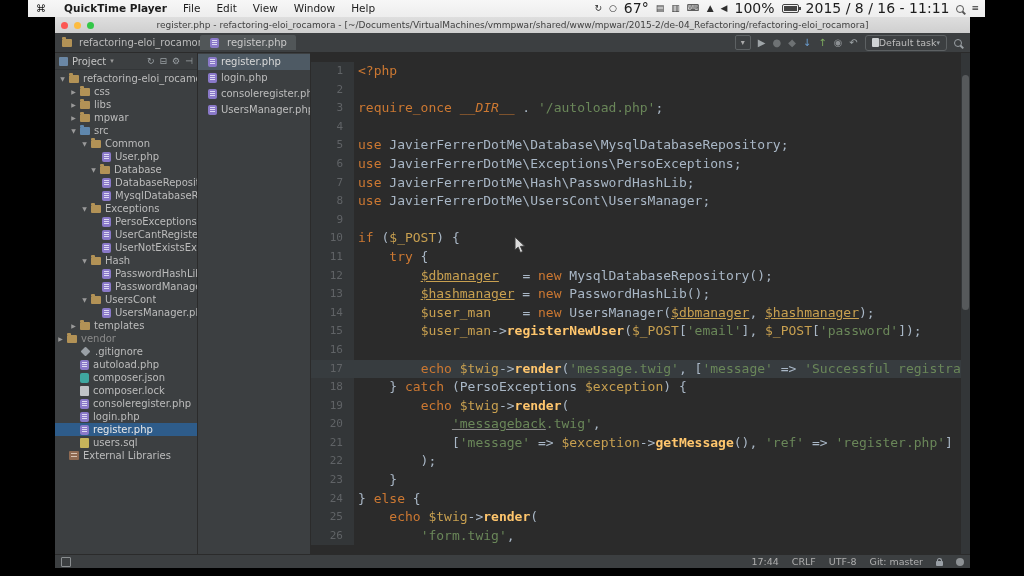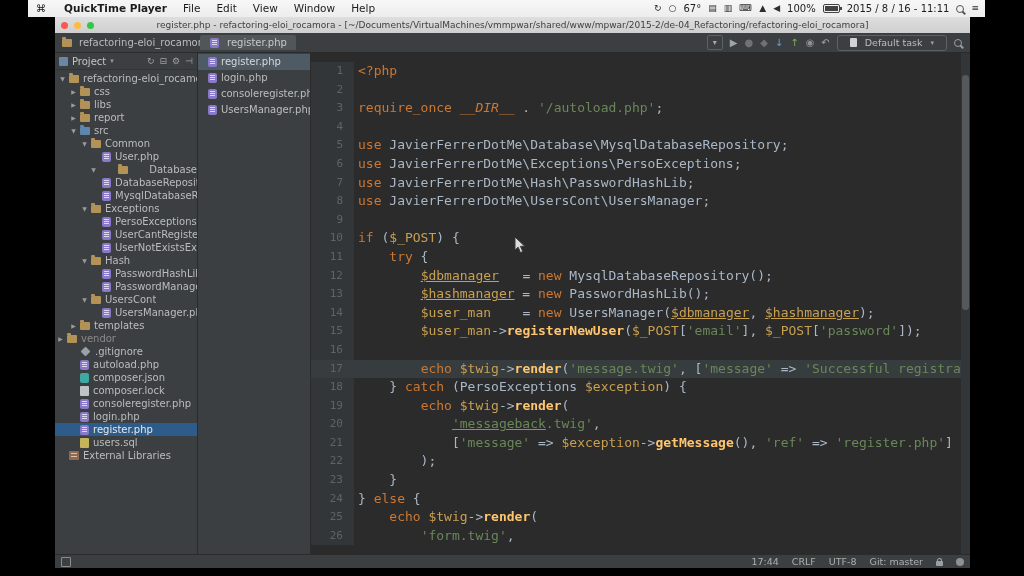--- a/index.html
+++ b/index.html
@@ -8,21 +8,21 @@
 
   
   .menubar{position:absolute;left:28px;top:0;width:957px;height:17px;background:linear-gradient(#f7f7f7,#ededed);
            display:flex;align-items:center;font-size:10.5px;color:#1c1c1c;}
   .apple{margin:0 10px 0 8px;font-size:10px;color:#111;}
   .menu-items{display:flex;gap:0;}
   .menu-item{padding:13px 8px;line-height:17px;white-space:nowrap;}
   .menu-item.app-name{font-weight:bold;}
   .menu-status{margin-left:auto;display:flex;align-items:center;gap:7px;padding-right:6px;}
   .status-item{font-size:9px;color:#2e2e2e;line-height:17px;}
-  .status-text{font-size:10px;color:#1c1c1c;}
+  .status-text{font-size:14px;color:#1c1c1c;}
   .battery{width:15px;height:7px;border:1px solid #444;border-radius:2px;position:relative;display:inline-block;}
   .battery::before{content:"";position:absolute;left:1px;top:1px;bottom:1px;right:1px;background:#444;}
   .battery::after{content:"";position:absolute;right:-3px;top:1.5px;width:2px;height:3px;background:#444;}
   .mag{width:6px;height:6px;border:1.5px solid #555;border-radius:50%;position:relative;display:inline-block;}
   .mag::after{content:"";position:absolute;width:4px;height:1.5px;background:#555;transform:rotate(45deg);right:-3px;bottom:-2px;}
   .mag.light{border-color:#9aa0a4;}
   .mag.light::after{background:#9aa0a4;}
 
   
   .window{position:absolute;left:55px;top:17px;width:915px;height:551px;background:#404040;
@@ -36,22 +36,22 @@
   .toolbar{height:19px;flex:0 0 19px;background:#3c3f41;border-bottom:1px solid #2b2b2b;
            display:flex;align-items:center;position:relative;font-size:10px;color:#bbb;}
   .breadcrumb{display:flex;align-items:center;gap:4px;padding-left:6px;}
   .crumb{display:flex;align-items:center;gap:3px;white-space:nowrap;}
   .crumb-sep{color:#8a8a8a;font-size:9px;}
   .etab{position:absolute;left:145px;top:2px;height:15px;background:#515658;color:#c9c9c9;
         display:flex;align-items:center;gap:4px;padding:0 9px;font-size:10px;border-radius:2px 2px 0 0;}
   .tb-right{margin-left:auto;display:flex;align-items:center;gap:7px;padding-right:8px;}
   .tb-ico{font-size:10px;line-height:19px;}
   .tb-box{border:1px solid #5d6163;border-radius:2px;padding:0 5px;height:13px;line-height:13px;font-size:8px;color:#aaa;}
-  .task-btn{border:1px solid #5d6163;border-radius:3px;height:14px;display:flex;align-items:center;gap:8px;
-            padding:0 12px;color:#bdbdbd;font-size:9.5px;}
+  .task-btn{border:1px solid #5d6163;border-radius:3px;height:14px;display:flex;align-items:center;gap:0;
+            padding:0 6px;color:#bdbdbd;font-size:9.5px;}
   .task-doc{width:7px;height:9px;background:#cfd2d4;border-radius:1px;display:inline-block;}
 
   .main{flex:1;display:flex;min-height:0;overflow:hidden;}
 
   
   .project-panel{width:142px;flex:0 0 142px;background:#3c3f41;border-right:1px solid #2b2b2b;
                  display:flex;flex-direction:column;overflow:hidden;}
   .pp-header{height:16px;flex:0 0 16px;display:flex;align-items:center;gap:4px;padding:0 4px;
              font-size:10px;color:#c3c3c3;border-bottom:1px solid #333638;}
   .ph-icon{width:9px;height:9px;background:#6a87a5;border-radius:1px;display:inline-block;}
@@ -219,38 +219,38 @@
               <span class="tree-label">css</span>
             </div>
             <div class="tree-row" style="padding-left: 13px;">
               <span class="arr">▶</span>
               <span class="ico folder"></span>
               <span class="tree-label">libs</span>
             </div>
             <div class="tree-row" style="padding-left: 13px;">
               <span class="arr">▶</span>
               <span class="ico folder"></span>
-              <span class="tree-label">report</span>
+              <span class="tree-label">mpwar</span>
             </div>
             <div class="tree-row" style="padding-left: 13px;">
               <span class="arr">▼</span>
               <span class="ico src"></span>
               <span class="tree-label">src</span>
             </div>
             <div class="tree-row" style="padding-left: 24px;">
               <span class="arr">▼</span>
               <span class="ico folder"></span>
               <span class="tree-label">Common</span>
             </div>
             <div class="tree-row" style="padding-left: 35px;">
               <span class="arr"></span>
               <span class="ico php"></span>
               <span class="tree-label">User.php</span>
             </div>
-            <div class="tree-row" style="padding-left: 33px; justify-content: space-between;">
+            <div class="tree-row" style="padding-left: 33px;">
               <span class="arr">▼</span>
               <span class="ico folder"></span>
               <span class="tree-label">Database</span>
             </div>
             <div class="tree-row" style="padding-left: 35px;">
               <span class="arr"></span>
               <span class="ico php"></span>
               <span class="tree-label">DatabaseReposit</span>
             </div>
             <div class="tree-row" style="padding-left: 35px;">

